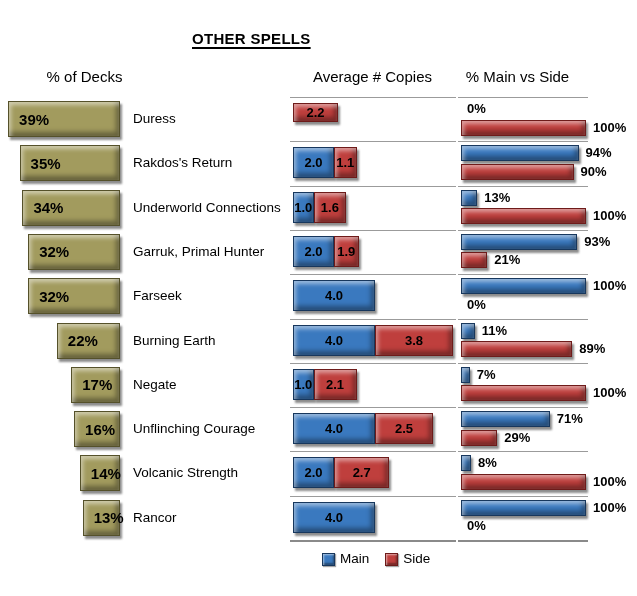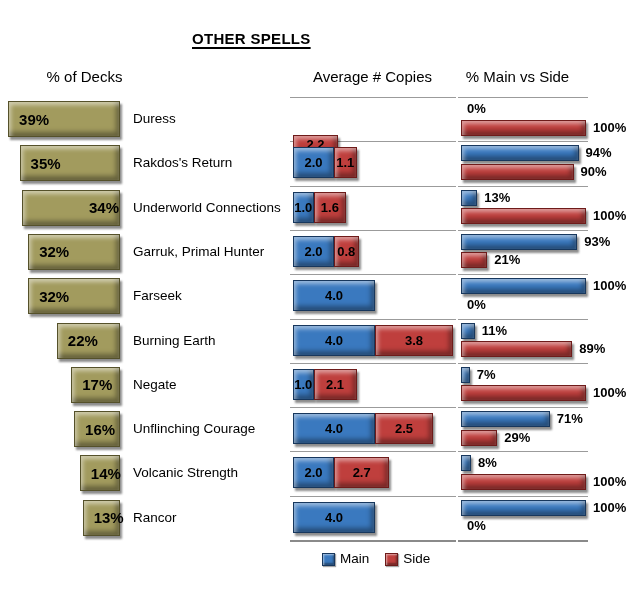--- a/index.html
+++ b/index.html
@@ -81,41 +81,41 @@
       <div class="hline" style="left: 290px; top: 451.4px; width: 166px;"></div>
       <div class="hline" style="left: 458px; top: 451.4px; width: 130px;"></div>
       <div class="hline" style="left: 290px; top: 495.7px; width: 166px;"></div>
       <div class="hline" style="left: 458px; top: 495.7px; width: 130px;"></div>
       <div class="hline bottom" style="left: 290px; top: 540px; width: 166px;"></div>
       <div class="hline bottom" style="left: 458px; top: 540px; width: 130px;"></div>
       <div class="bar olive" style="left: 8.07px; top: 101px; width: 111.93px; height: 36px;">
         <span class="inlabel">39%</span>
       </div>
       <div class="card-label" style="top: 111px;">Duress</div>
-      <div class="bar red center" style="left: 293px; top: 103px; width: 45.1px; height: 19px; margin-top: 32px;">
+      <div class="bar red center" style="left: 293px; top: 103px; width: 45.1px; height: 19px;">
         <span class="inlabel">2.2</span>
       </div>
       <div class="pct-label" style="left: 467px; top: 101px;">0%</div>
       <div class="bar red" style="left: 461px; top: 119.5px; width: 125px; height: 16px;"></div>
       <div class="pct-label" style="left: 593px; top: 119.5px;">100%</div>
       <div class="bar olive" style="left: 19.55px; top: 145.3px; width: 100.45px; height: 36px;">
         <span class="inlabel">35%</span>
       </div>
       <div class="card-label" style="top: 155.3px;">Rakdos's Return</div>
       <div class="bar blue center" style="left: 293px; top: 147.3px; width: 41px; height: 31px;">
         <span class="inlabel">2.0</span>
       </div>
       <div class="bar red center" style="left: 334px; top: 147.3px; width: 22.55px; height: 31px;">
         <span class="inlabel">1.1</span>
       </div>
       <div class="bar blue" style="left: 461px; top: 145.3px; width: 117.5px; height: 16px;"></div>
       <div class="pct-label" style="left: 585.5px; top: 145.3px;">94%</div>
       <div class="bar red" style="left: 461px; top: 163.8px; width: 112.5px; height: 16px;"></div>
       <div class="pct-label" style="left: 580.5px; top: 163.8px;">90%</div>
-      <div class="bar olive" style="left: 22.42px; top: 189.6px; width: 97.58px; height: 36px; justify-content: flex-end;">
+      <div class="bar olive" style="left: 22.42px; top: 189.6px; width: 97.58px; height: 36px;">
         <span class="inlabel">34%</span>
       </div>
       <div class="card-label" style="top: 199.6px;">Underworld Connections</div>
       <div class="bar blue center" style="left: 293px; top: 191.6px; width: 20.5px; height: 31px;">
         <span class="inlabel">1.0</span>
       </div>
       <div class="bar red center" style="left: 313.5px; top: 191.6px; width: 32.8px; height: 31px;">
         <span class="inlabel">1.6</span>
       </div>
       <div class="bar blue" style="left: 461px; top: 189.6px; width: 16.25px; height: 16px;"></div>
@@ -123,21 +123,21 @@
       <div class="bar red" style="left: 461px; top: 208.1px; width: 125px; height: 16px;"></div>
       <div class="pct-label" style="left: 593px; top: 208.1px;">100%</div>
       <div class="bar olive" style="left: 28.16px; top: 233.9px; width: 91.84px; height: 36px;">
         <span class="inlabel">32%</span>
       </div>
       <div class="card-label" style="top: 243.9px;">Garruk, Primal Hunter</div>
       <div class="bar blue center" style="left: 293px; top: 235.9px; width: 41px; height: 31px;">
         <span class="inlabel">2.0</span>
       </div>
       <div class="bar red center" style="left: 334px; top: 235.9px; width: 24.6px; height: 31px;">
-        <span class="inlabel">0.8</span>
+        <span class="inlabel">1.9</span>
       </div>
       <div class="bar blue" style="left: 461px; top: 233.9px; width: 116.25px; height: 16px;"></div>
       <div class="pct-label" style="left: 584.25px; top: 233.9px; text-align: center;">93%</div>
       <div class="bar red" style="left: 461px; top: 252.4px; width: 26.25px; height: 16px;"></div>
       <div class="pct-label" style="left: 494.25px; top: 252.4px;">21%</div>
       <div class="bar olive" style="left: 28.16px; top: 278.2px; width: 91.84px; height: 36px;">
         <span class="inlabel">32%</span>
       </div>
       <div class="card-label" style="top: 288.2px;">Farseek</div>
       <div class="bar blue center" style="left: 293px; top: 280.2px; width: 82px; height: 31px;">

